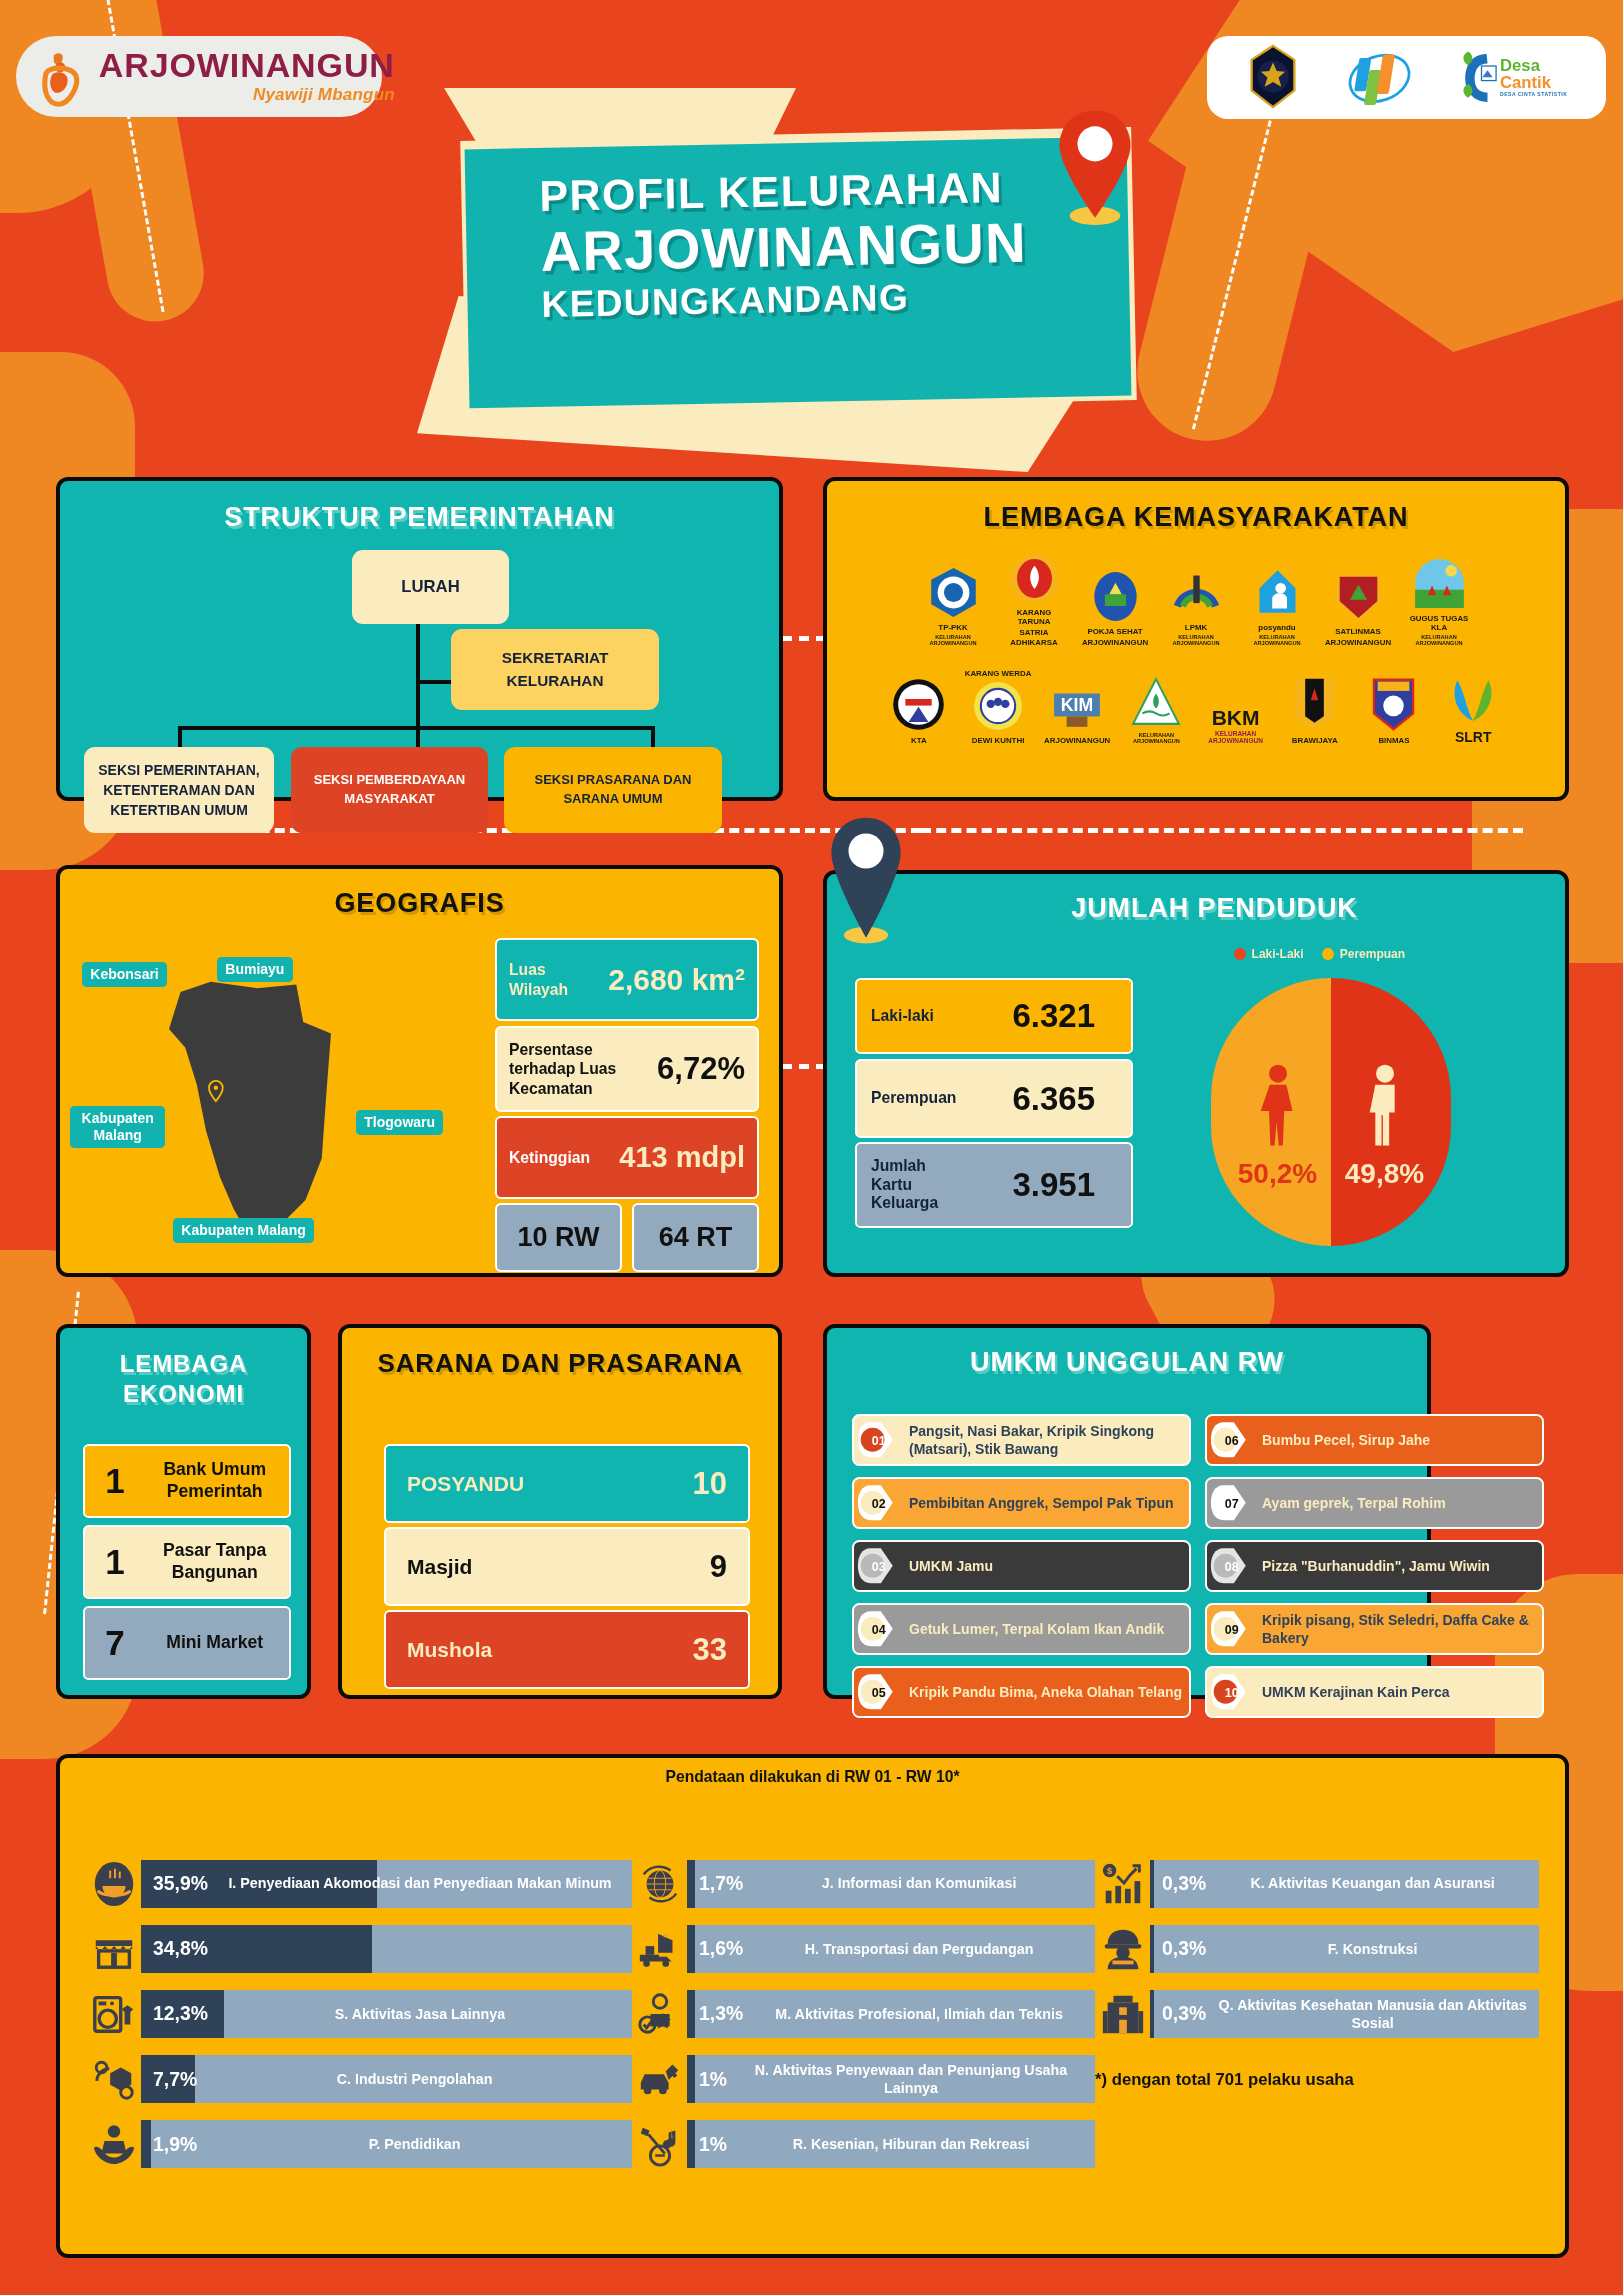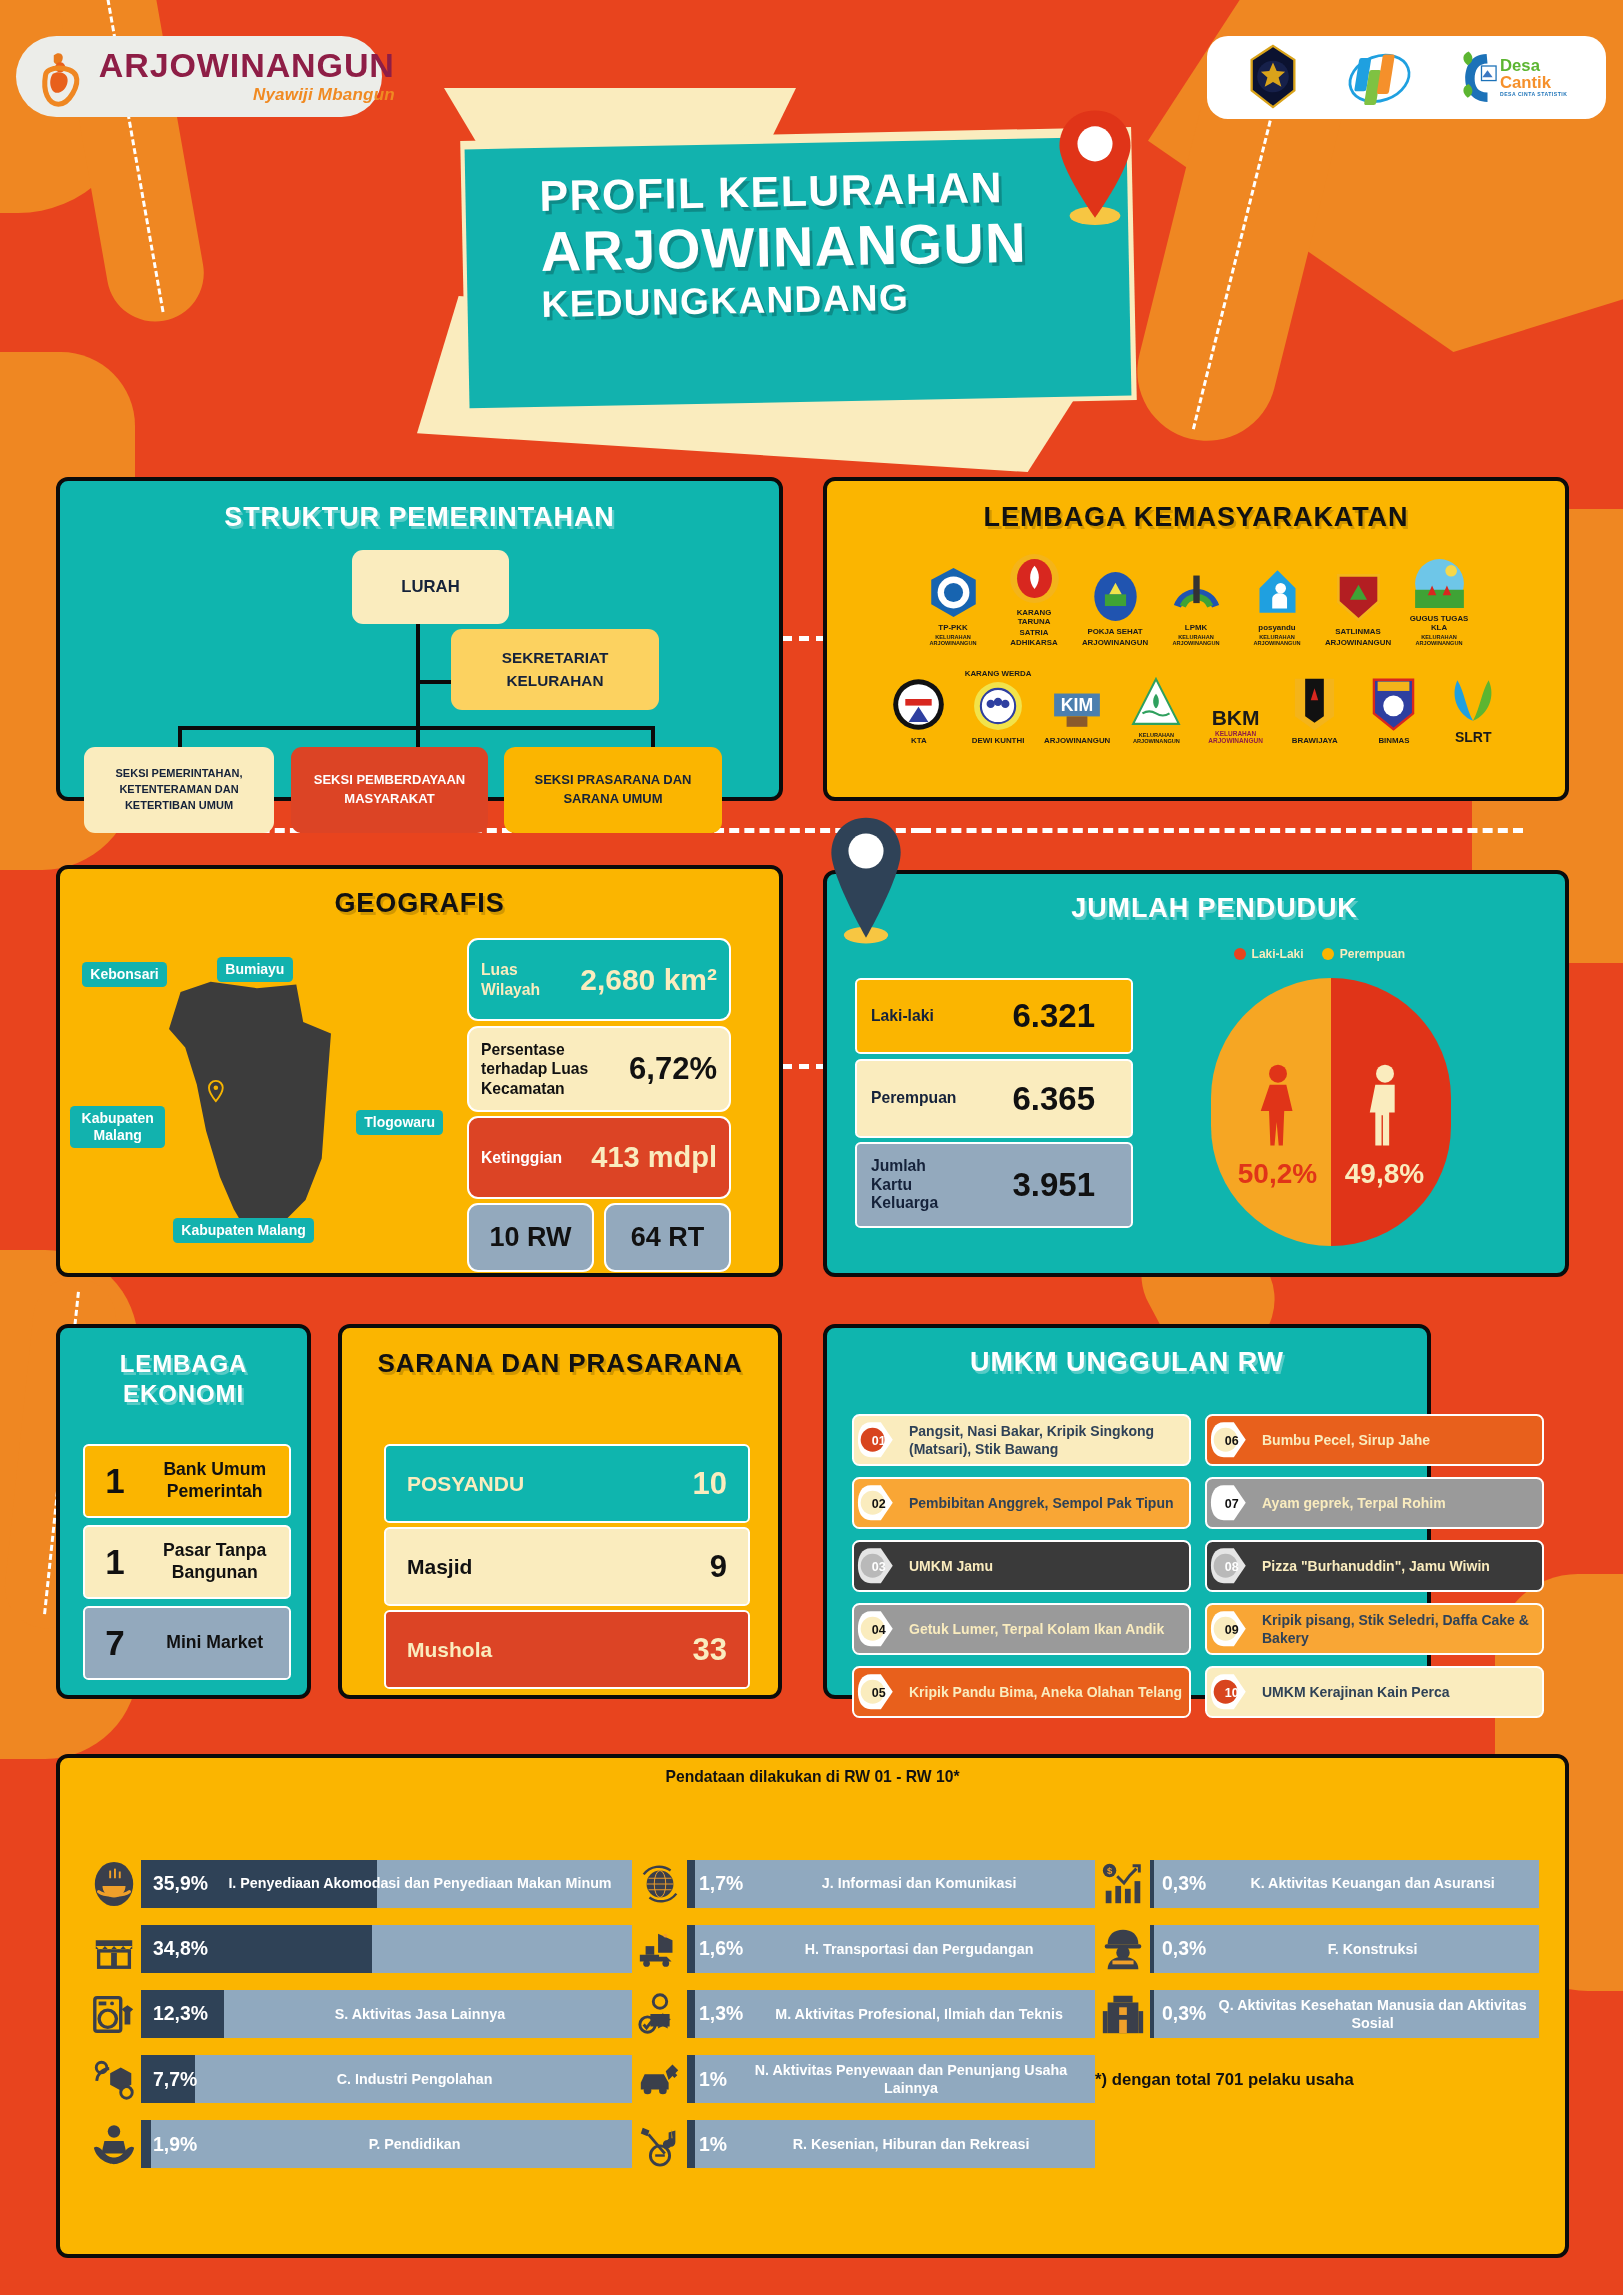--- a/index.html
+++ b/index.html
@@ -98,22 +98,22 @@
   .logo-cap { font-size:7.9px; font-weight:800; color:#1a1a1a; line-height:1.15; margin-top:1.9px; }
   .logo-cap small { font-size:5.6px; display:block; font-weight:700; }
 
   
   #geografis { left:56px; top:865px; width:727px; height:412px; background:#FBB500; }
   #geografis .card-title { font-size:27px; margin-top:18.5px; color:#111; }
   .geo-tag {
     position:absolute; background:#12B2AE; color:#fff; font-weight:700;
     border-radius:4.6px; padding:4.2px 8.3px; font-size:14px; text-align:center; line-height:1.2;
   }
-  .geo-stat { position:absolute; border-radius:11px; border:2.8px solid #fff;
-    display:flex; align-items:center; padding:0 12px; }
+  .geo-stat { position:absolute; border-radius:6px; border:2.8px solid #fff;
+    display:flex; align-items:center; padding:0 12px;margin-left:28px; }
   .geo-lbl { font-weight:800; font-size:15.7px; line-height:1.25; }
   .geo-val { font-weight:900; margin-left:auto; }
 
   
   #penduduk { left:823px; top:870px; width:746px; height:407px; background:#0FB5AE; }
   #penduduk .card-title { font-size:27px; margin-top:18.5px; }
   .pop-row { position:absolute; border-radius:5.6px; border:2.8px solid #fff;
     display:flex; align-items:center; padding:0 14px; }
   .pop-lbl { font-weight:800; font-size:15.7px; color:#15223A; line-height:1.2; }
   .pop-val { font-weight:900; font-size:33px; color:#111; margin-left:auto; margin-right:22px; }
@@ -257,21 +257,21 @@
   <div class="org-line" style="left:118px;top:245px;width:477px;height:3.7px;"></div>
   <div class="org-line" style="left:118px;top:245px;width:3.7px;height:32px;"></div>
   <div class="org-line" style="left:591px;top:245px;width:3.7px;height:32px;"></div>
 
   <div class="org-box" style="left:292px;top:69px;width:157px;height:74px;background:#FAECBE;font-size:16.7px;">
     <span>LURAH</span>
   </div>
   <div class="org-box" style="left:391px;top:148px;width:208px;height:81px;background:#FCD260;font-size:15.3px;">
     <span>SEKRETARIAT KELURAHAN</span>
   </div>
-  <div class="org-box" style="left:24px;top:266px;width:190px;height:86px;background:#FAECBE;font-size:11px;">
+  <div class="org-box" style="left:24px;top:266px;width:190px;height:86px;background:#FAECBE;font-size:14px;">
     <span>SEKSI PEMERINTAHAN, KETENTERAMAN DAN KETERTIBAN UMUM</span>
   </div>
   <div class="org-box" style="left:231px;top:266px;width:197px;height:86px;background:#DC4425;color:#fff;font-size:13px;">
     <span>SEKSI PEMBERDAYAAN MASYARAKAT</span>
   </div>
   <div class="org-box" style="left:444px;top:266px;width:218px;height:86px;background:#FBB500;font-size:13px;">
     <span>SEKSI PRASARANA DAN SARANA UMUM</span>
   </div>
 </div>
 

